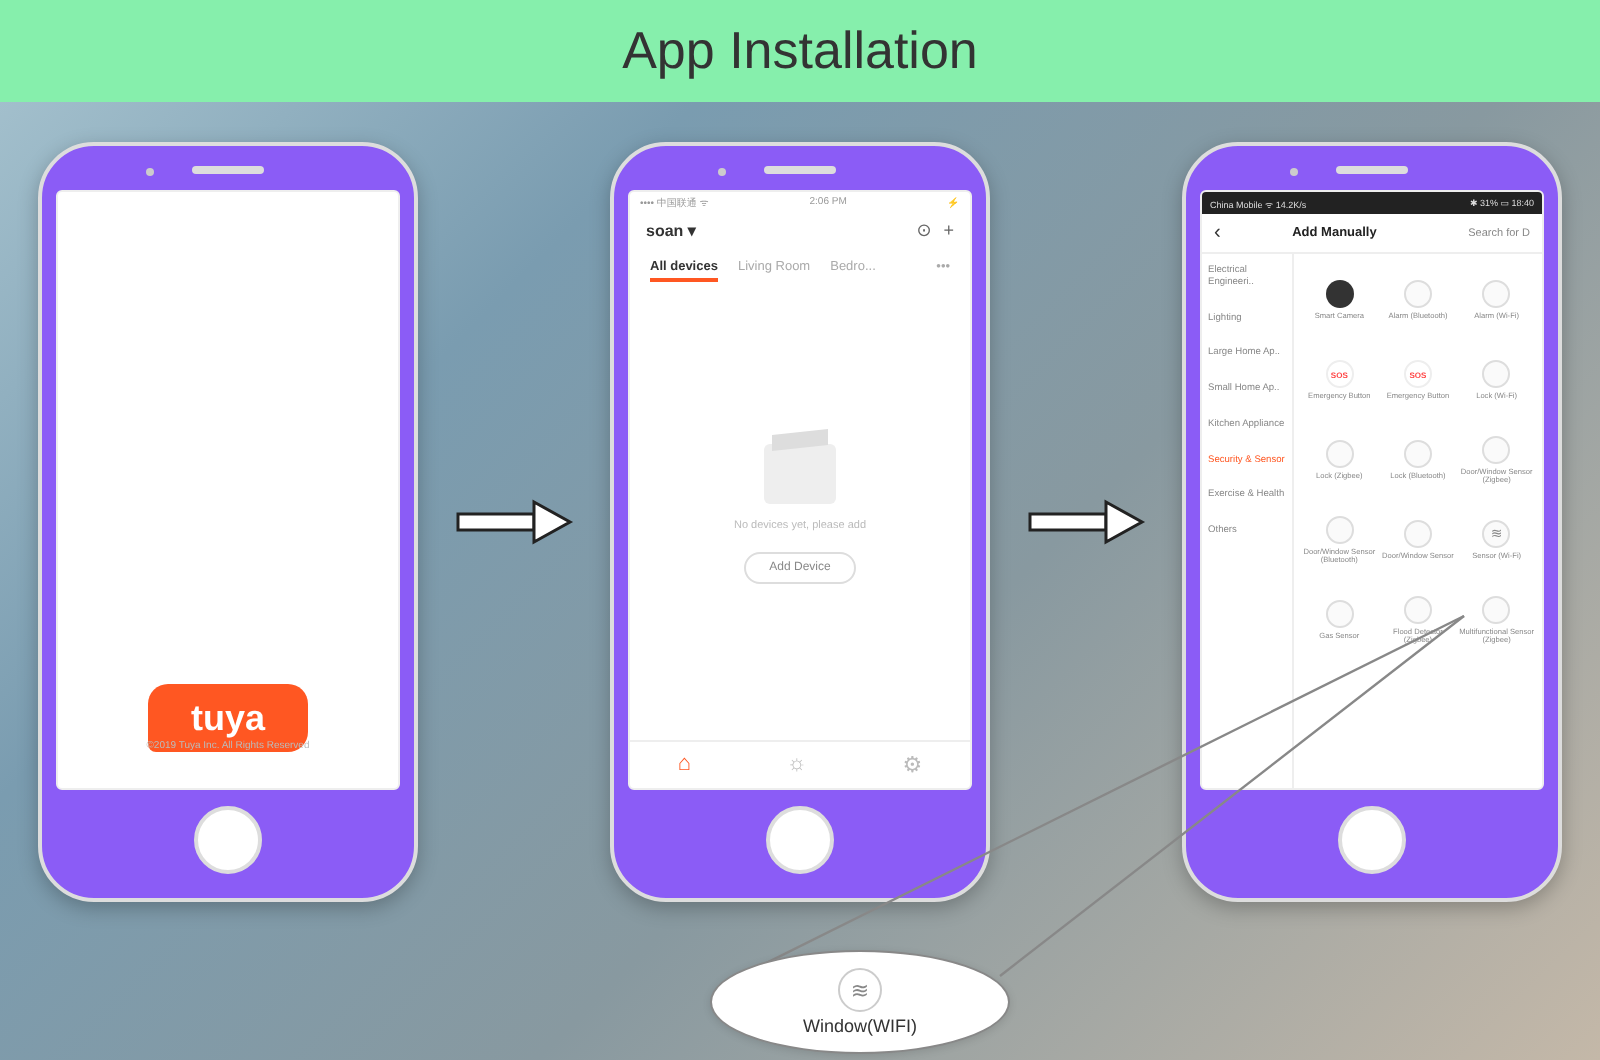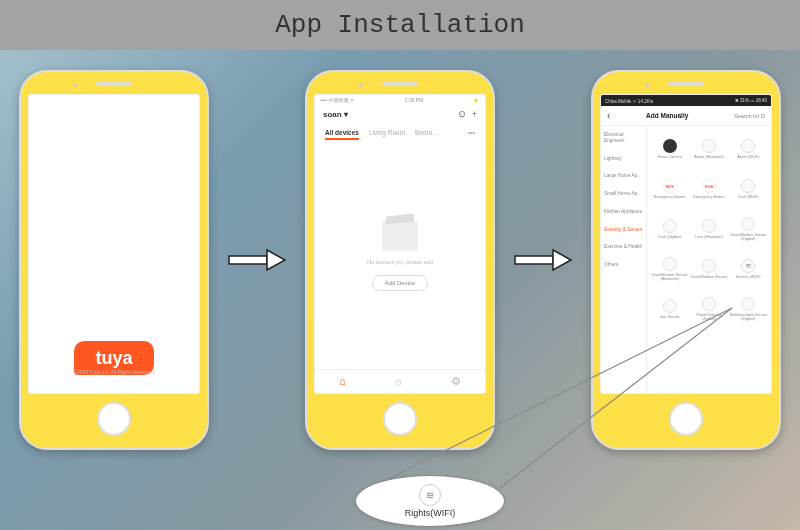--- a/index.html
+++ b/index.html
@@ -5,37 +5,37 @@
   * { margin: 0; padding: 0; box-sizing: border-box; }
   body {
     width: 800px;
     height: 530px;
     font-family: Arial, sans-serif;
     background: linear-gradient(135deg, #a8c4d0 0%, #7a9cb0 30%, #8899a0 60%, #c4b8a8 100%);
     position: relative;
     overflow: hidden;
   }
   .title-bar {
-    background: #a3a3a3;
+    background: #86efac;
     text-align: center;
     padding: 10px 0;
     font-size: 26px;
-    font-family: Liberation Mono, monospace;
+    font-family: Liberation Sans, sans-serif;
     color: #333;
   }
   .phones-row {
     display: flex;
     align-items: center;
     justify-content: space-around;
     padding: 20px 10px;
   }
   .phone {
     width: 190px;
     height: 380px;
-    background: #fde047;
+    background: #8b5cf6;
     border: 2px solid #ddd;
     border-radius: 28px;
     position: relative;
     box-shadow: 0 3px 10px rgba(0,0,0,0.25);
     display: flex;
     flex-direction: column;
     align-items: center;
   }
   .speaker {
     width: 36px;
@@ -318,14 +318,14 @@
 
 </div>
 
 <svg class="callout-line" style="left:0;top:0;width:800px;height:530px;position:absolute;">
   <line x1="732" y1="308" x2="500" y2="488" stroke="#888" stroke-width="1.2"></line>
   <line x1="732" y1="308" x2="370" y2="488" stroke="#888" stroke-width="1.2"></line>
 </svg>
 
 <div class="callout">
   <div class="callout-icon">≋</div>
-  <div class="callout-label">Rights(WIFI)</div>
+  <div class="callout-label">Window(WIFI)</div>
 </div>
 
 </body></html>

